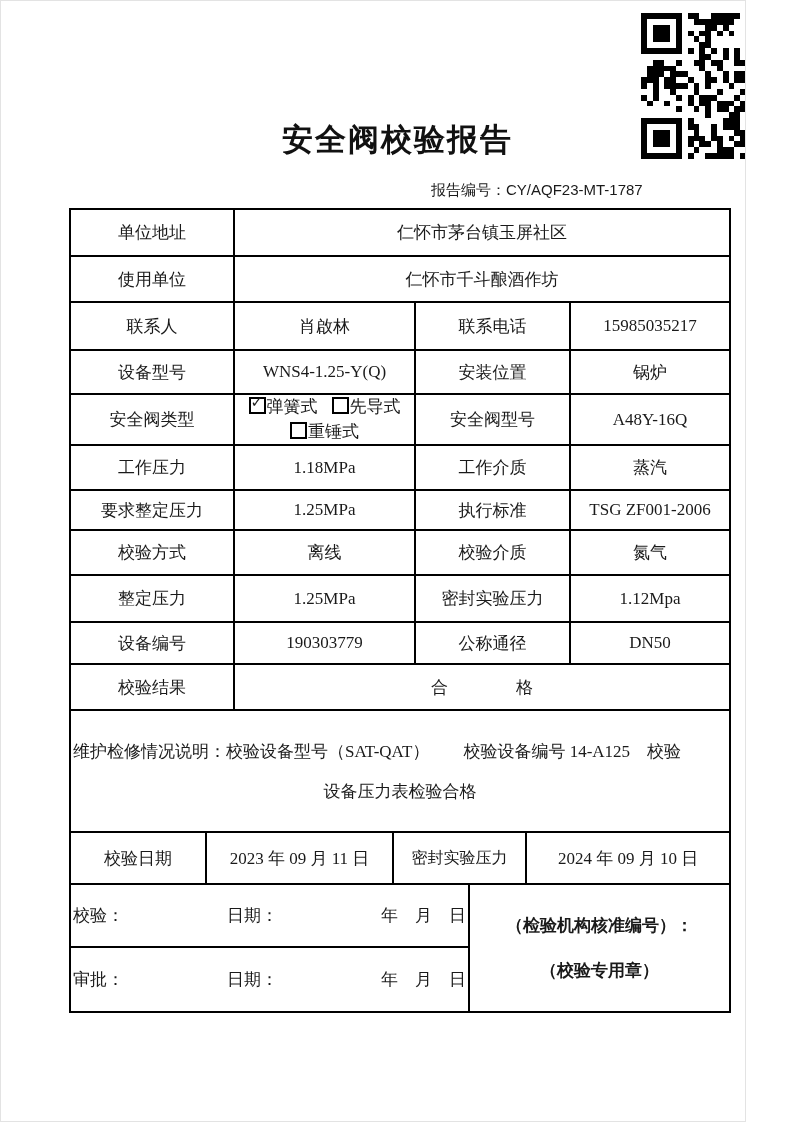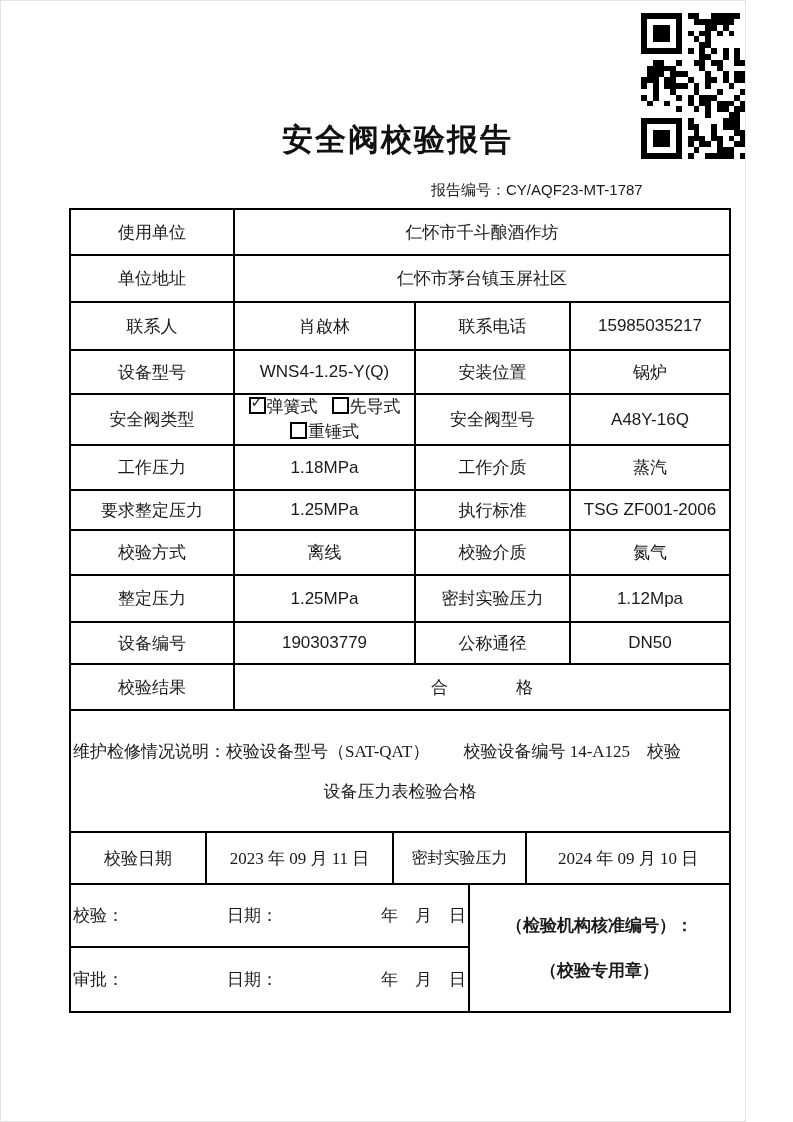--- a/index.html
+++ b/index.html
@@ -32,21 +32,21 @@
   table.frm td{
     border:2px solid #000;
     text-align:center;vertical-align:middle;
     padding:0 2px;box-sizing:border-box;
     font-size:17px;
     overflow:hidden;
   }
   table.tb2,table.tb3{margin-top:-2px;}
   td.lbl{font-size:17px;}
   td.val-cn{font-size:17px;}
-  td.val-en{font-family:Liberation Sans, sans-serif;font-size:16px;}
+  td.val-en{font-family:Liberation Serif, serif;font-size:16px;}
   td.val-mix{font-size:16px;}
 
   
   .cb-cell{line-height:1.45;font-size:16px;padding:2px 0;}
   .cb-line{white-space:nowrap;}
   .cb-gap{display:inline-block;width:14px;}
   .cbox{
     display:inline-block;width:13px;height:13px;
     border:2px solid #000;vertical-align:-2px;margin-right:1px;
     position:relative;background:#fff;
@@ -392,27 +392,27 @@
   <div class="form-wrap">
 
     <table class="frm tb1">
       <colgroup>
           <col style="width:164px">
           <col style="width:181px">
           <col style="width:155px">
           <col style="width:160px">
         </colgroup>
       <tbody>
-          <tr style="height:46px">
+          <tr style="height:47px">
+        <td class="lbl">单位地址</td>
+        <td class="val-cn" colspan="3">仁怀市茅台镇玉屏社区</td>
+      </tr>
+      <tr style="height:46px">
         <td class="lbl">使用单位</td>
         <td class="val-cn" colspan="3">仁怀市千斗酿酒作坊</td>
-      </tr>
-      <tr style="height:47px">
-        <td class="lbl">单位地址</td>
-        <td class="val-cn" colspan="3">仁怀市茅台镇玉屏社区</td>
       </tr>
       <tr style="height:48px">
         <td class="lbl">联系人</td>
         <td class="val-cn">肖啟林</td>
         <td class="lbl">联系电话</td>
         <td class="val-en">15985035217</td>
       </tr>
       <tr style="height:44px">
         <td class="lbl">设备型号</td>
         <td class="val-en">WNS4-1.25-Y(Q)</td>

